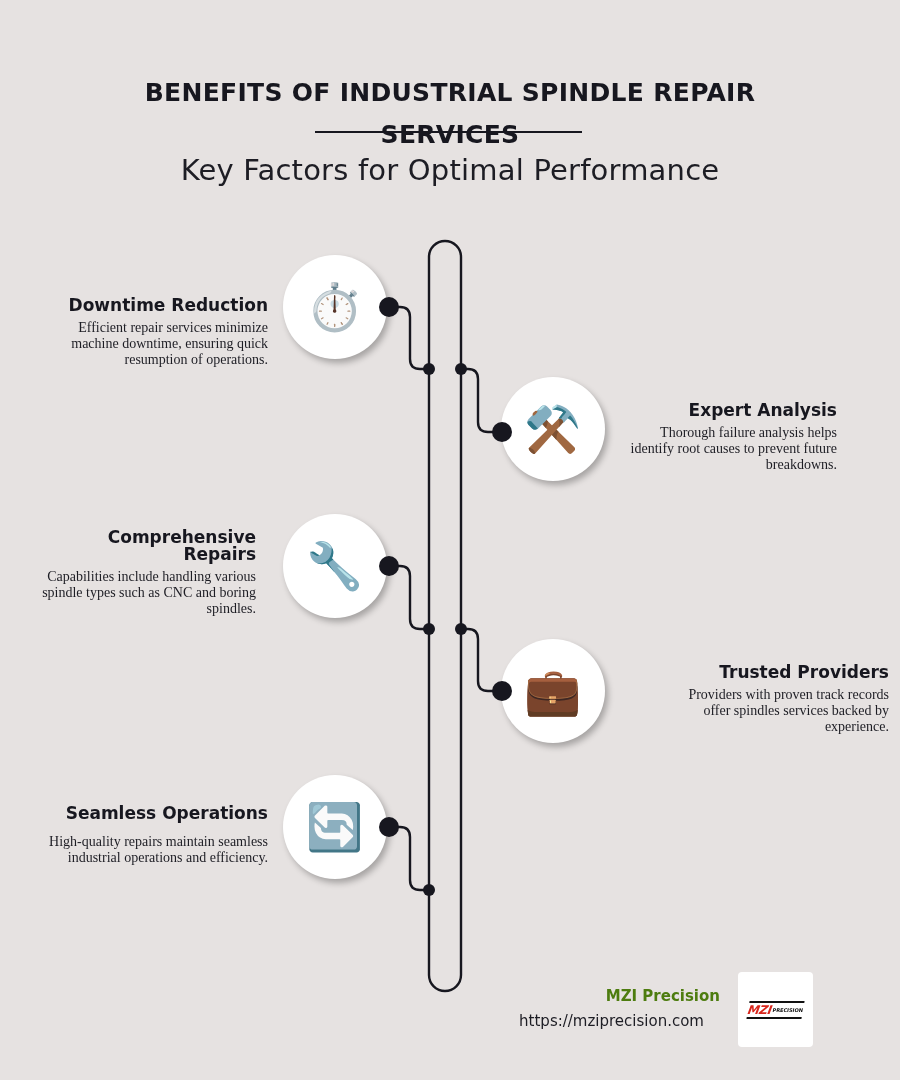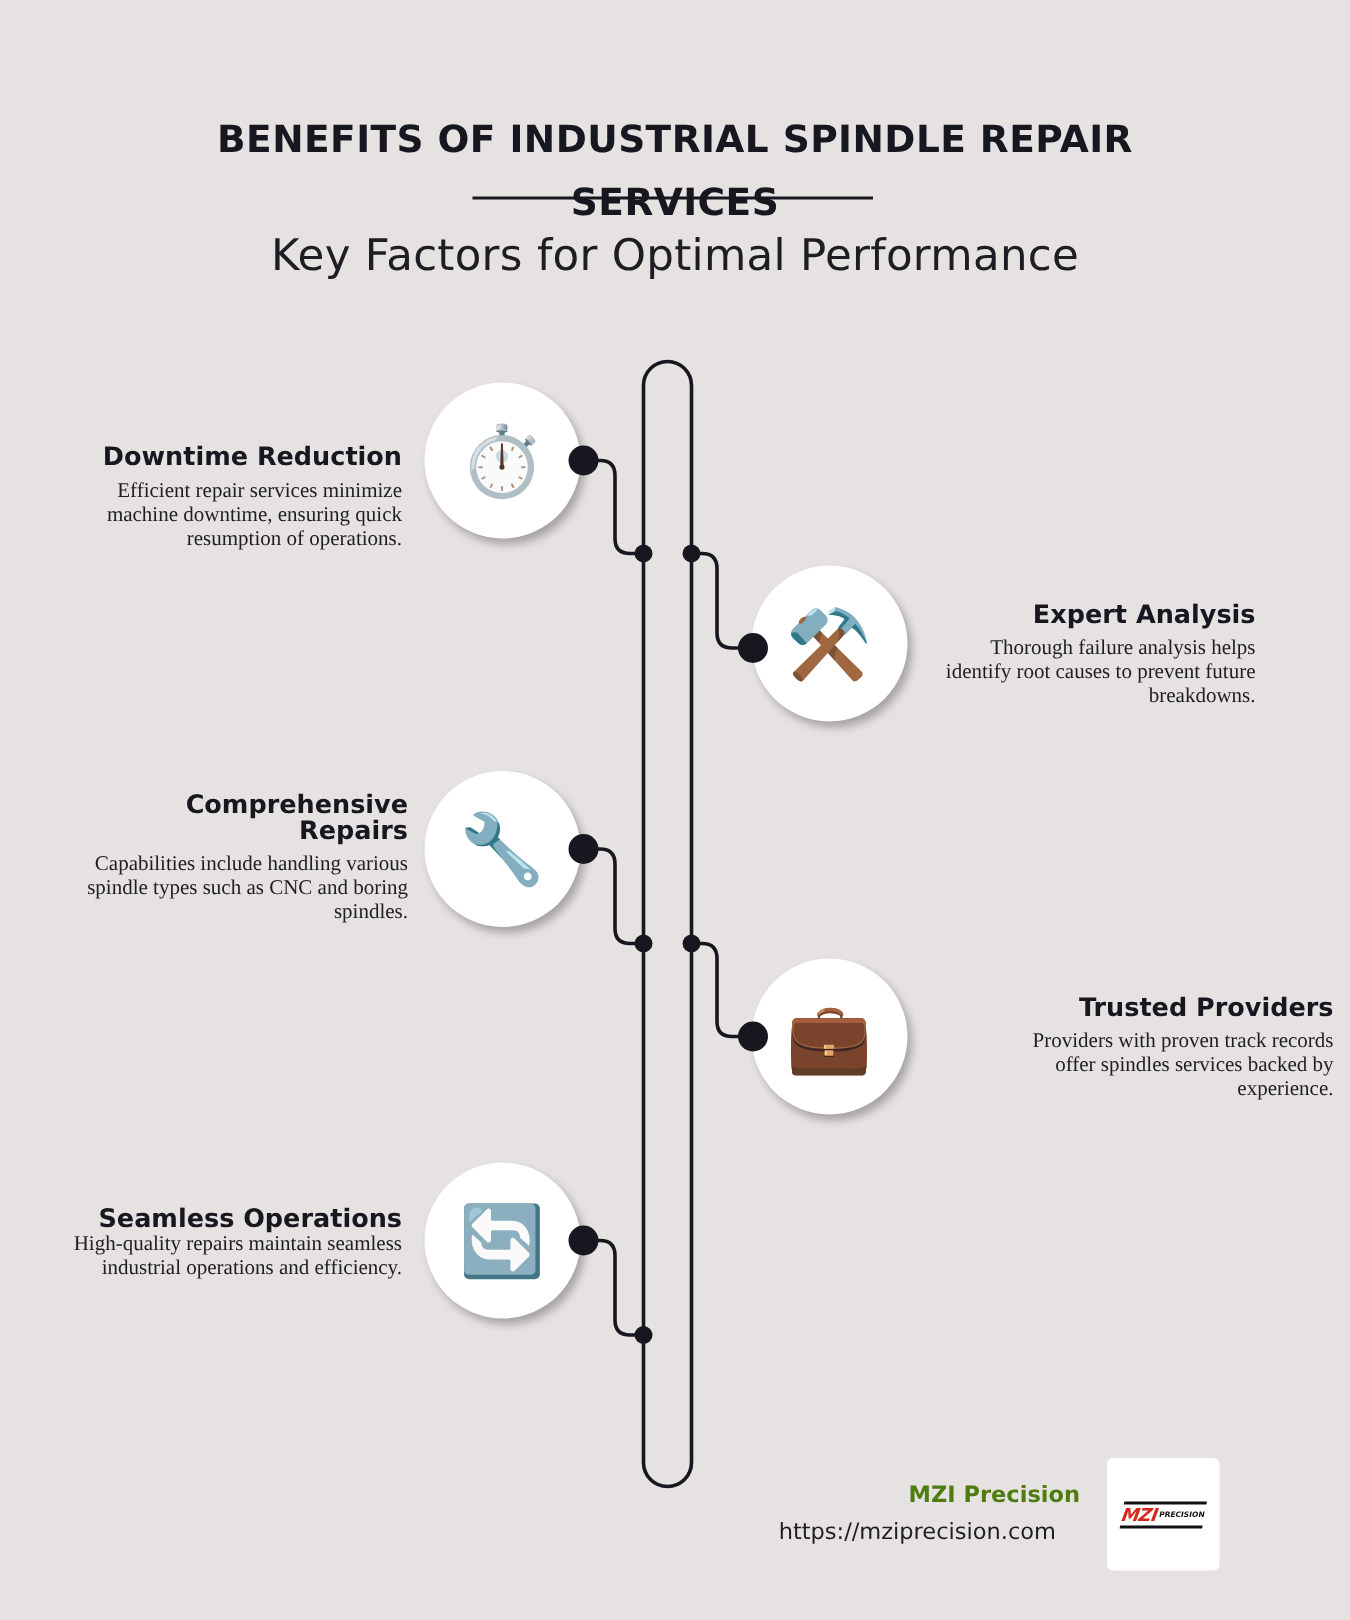--- a/index.html
+++ b/index.html
@@ -181,32 +181,32 @@
 <div class="item-text left" style="left:48px; top:281px;margin-top:16px;">
   <div class="item-title">Downtime Reduction</div>
   <div class="item-desc">Efficient repair services minimize machine downtime, ensuring quick resumption of operations.</div>
 </div>
 
 <div class="item-text right" style="left:622px; top:402px; width:215px;">
   <div class="item-title">Expert Analysis</div>
   <div class="item-desc">Thorough failure analysis helps identify root causes to prevent future breakdowns.</div>
 </div>
 
-<div class="item-text left" style="left:52px; top:529px; width:220px;">
+<div class="item-text left" style="left:36px; top:529px; width:220px;">
   <div class="item-title" style="width:150px; margin-left:70px;">Comprehensive Repairs</div>
   <div class="item-desc">Capabilities include handling various spindle types such as CNC and boring spindles.</div>
 </div>
 
 <div class="item-text right" style="left:651px; top:664px; width:215px;margin-left:23px;">
   <div class="item-title">Trusted Providers</div>
   <div class="item-desc">Providers with proven track records offer spindles services backed by experience.</div>
 </div>
 
 <div class="item-text left" style="left:48px; top:805px;">
-  <div class="item-title" style="margin-bottom:0;text-align:right;">Seamless Operations</div>
+  <div class="item-title" style="margin-bottom:12px;text-align:right;">Seamless Operations</div>
   <div class="item-desc">High-quality repairs maintain seamless industrial operations and efficiency.</div>
 </div>
 
 <div class="footer-name">MZI Precision</div>
 <div class="footer-url">https://mziprecision.com</div>
 <div class="logo-box">
   <div class="logo">
     <span class="mzi">MZI</span>
     <span class="prec">PRECISION</span>
   </div>

